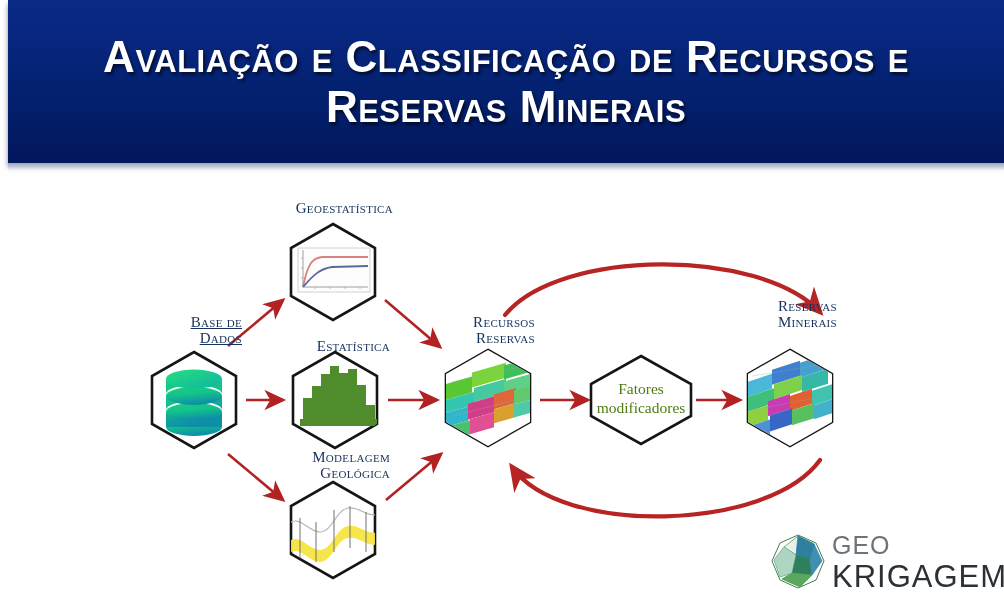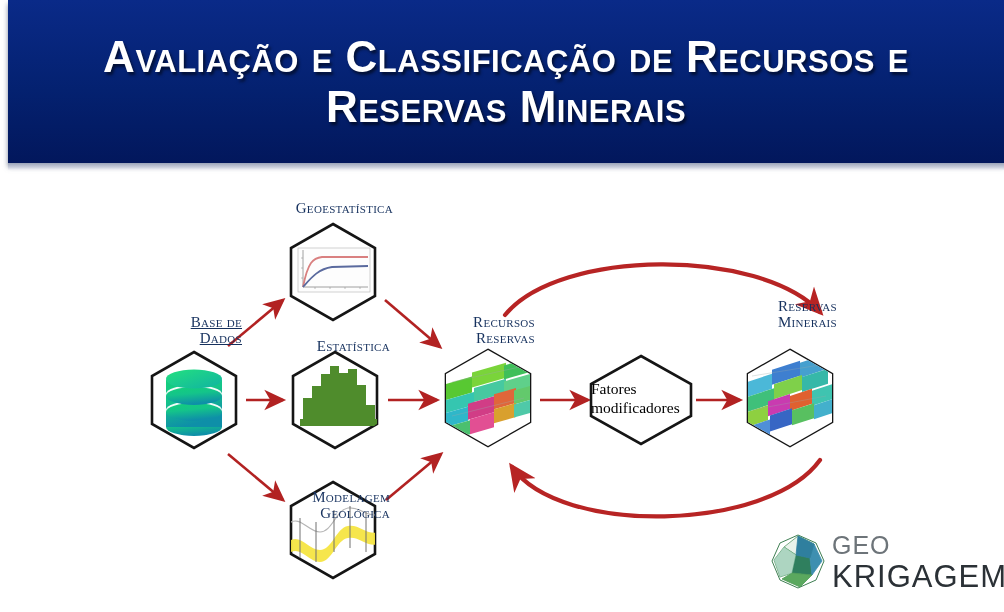--- a/index.html
+++ b/index.html
@@ -43,21 +43,21 @@
     position:absolute;text-align:right;
     color:#16315e;
     font-family:"Liberation Serif",serif;
     font-variant:small-caps;
     font-size:15px;line-height:1.08;
     letter-spacing:.3px;
     white-space:pre-line;
     pointer-events:none;
   }
   .hex-text{
-    position:absolute;color:#000000;
+    position:absolute;text-align:center;color:#4d7c0f;
     font-family:"Liberation Serif",serif;font-size:15.5px;line-height:1.25;
     white-space:pre-line;
   }
 
   
   .logo{position:absolute;left:770px;top:533px;width:215px;height:62px;}
   .logo-text{
     position:absolute;left:62px;top:0px;
     font-family:"Liberation Sans",sans-serif;
     line-height:1.0;letter-spacing:1px;
@@ -263,21 +263,21 @@
       </g>
     </svg>
 
     <div class="node-label" style="left:146px;top:144px;width:96px;text-decoration:underline;">Base de
 Dados</div>
 
     <div class="node-label" style="left:273px;top:30px;width:120px;">Geoestatística</div>
 
     <div class="node-label" style="left:280px;top:168px;width:110px;">Estatística</div>
 
-    <div class="node-label" style="left:278px;top:279px;width:112px;margin-top:40px;">Modelagem
+    <div class="node-label" style="left:278px;top:279px;width:112px;">Modelagem
 Geológica</div>
 
     <div class="node-label" style="left:443px;top:144px;width:92px;">Recursos
 Reservas</div>
 
     <div class="hex-text" style="left:591px;top:209px;width:100px;">Fatores
 modificadores</div>
 
     <div class="node-label" style="left:745px;top:128px;width:92px;">Reservas
 Minerais</div>

